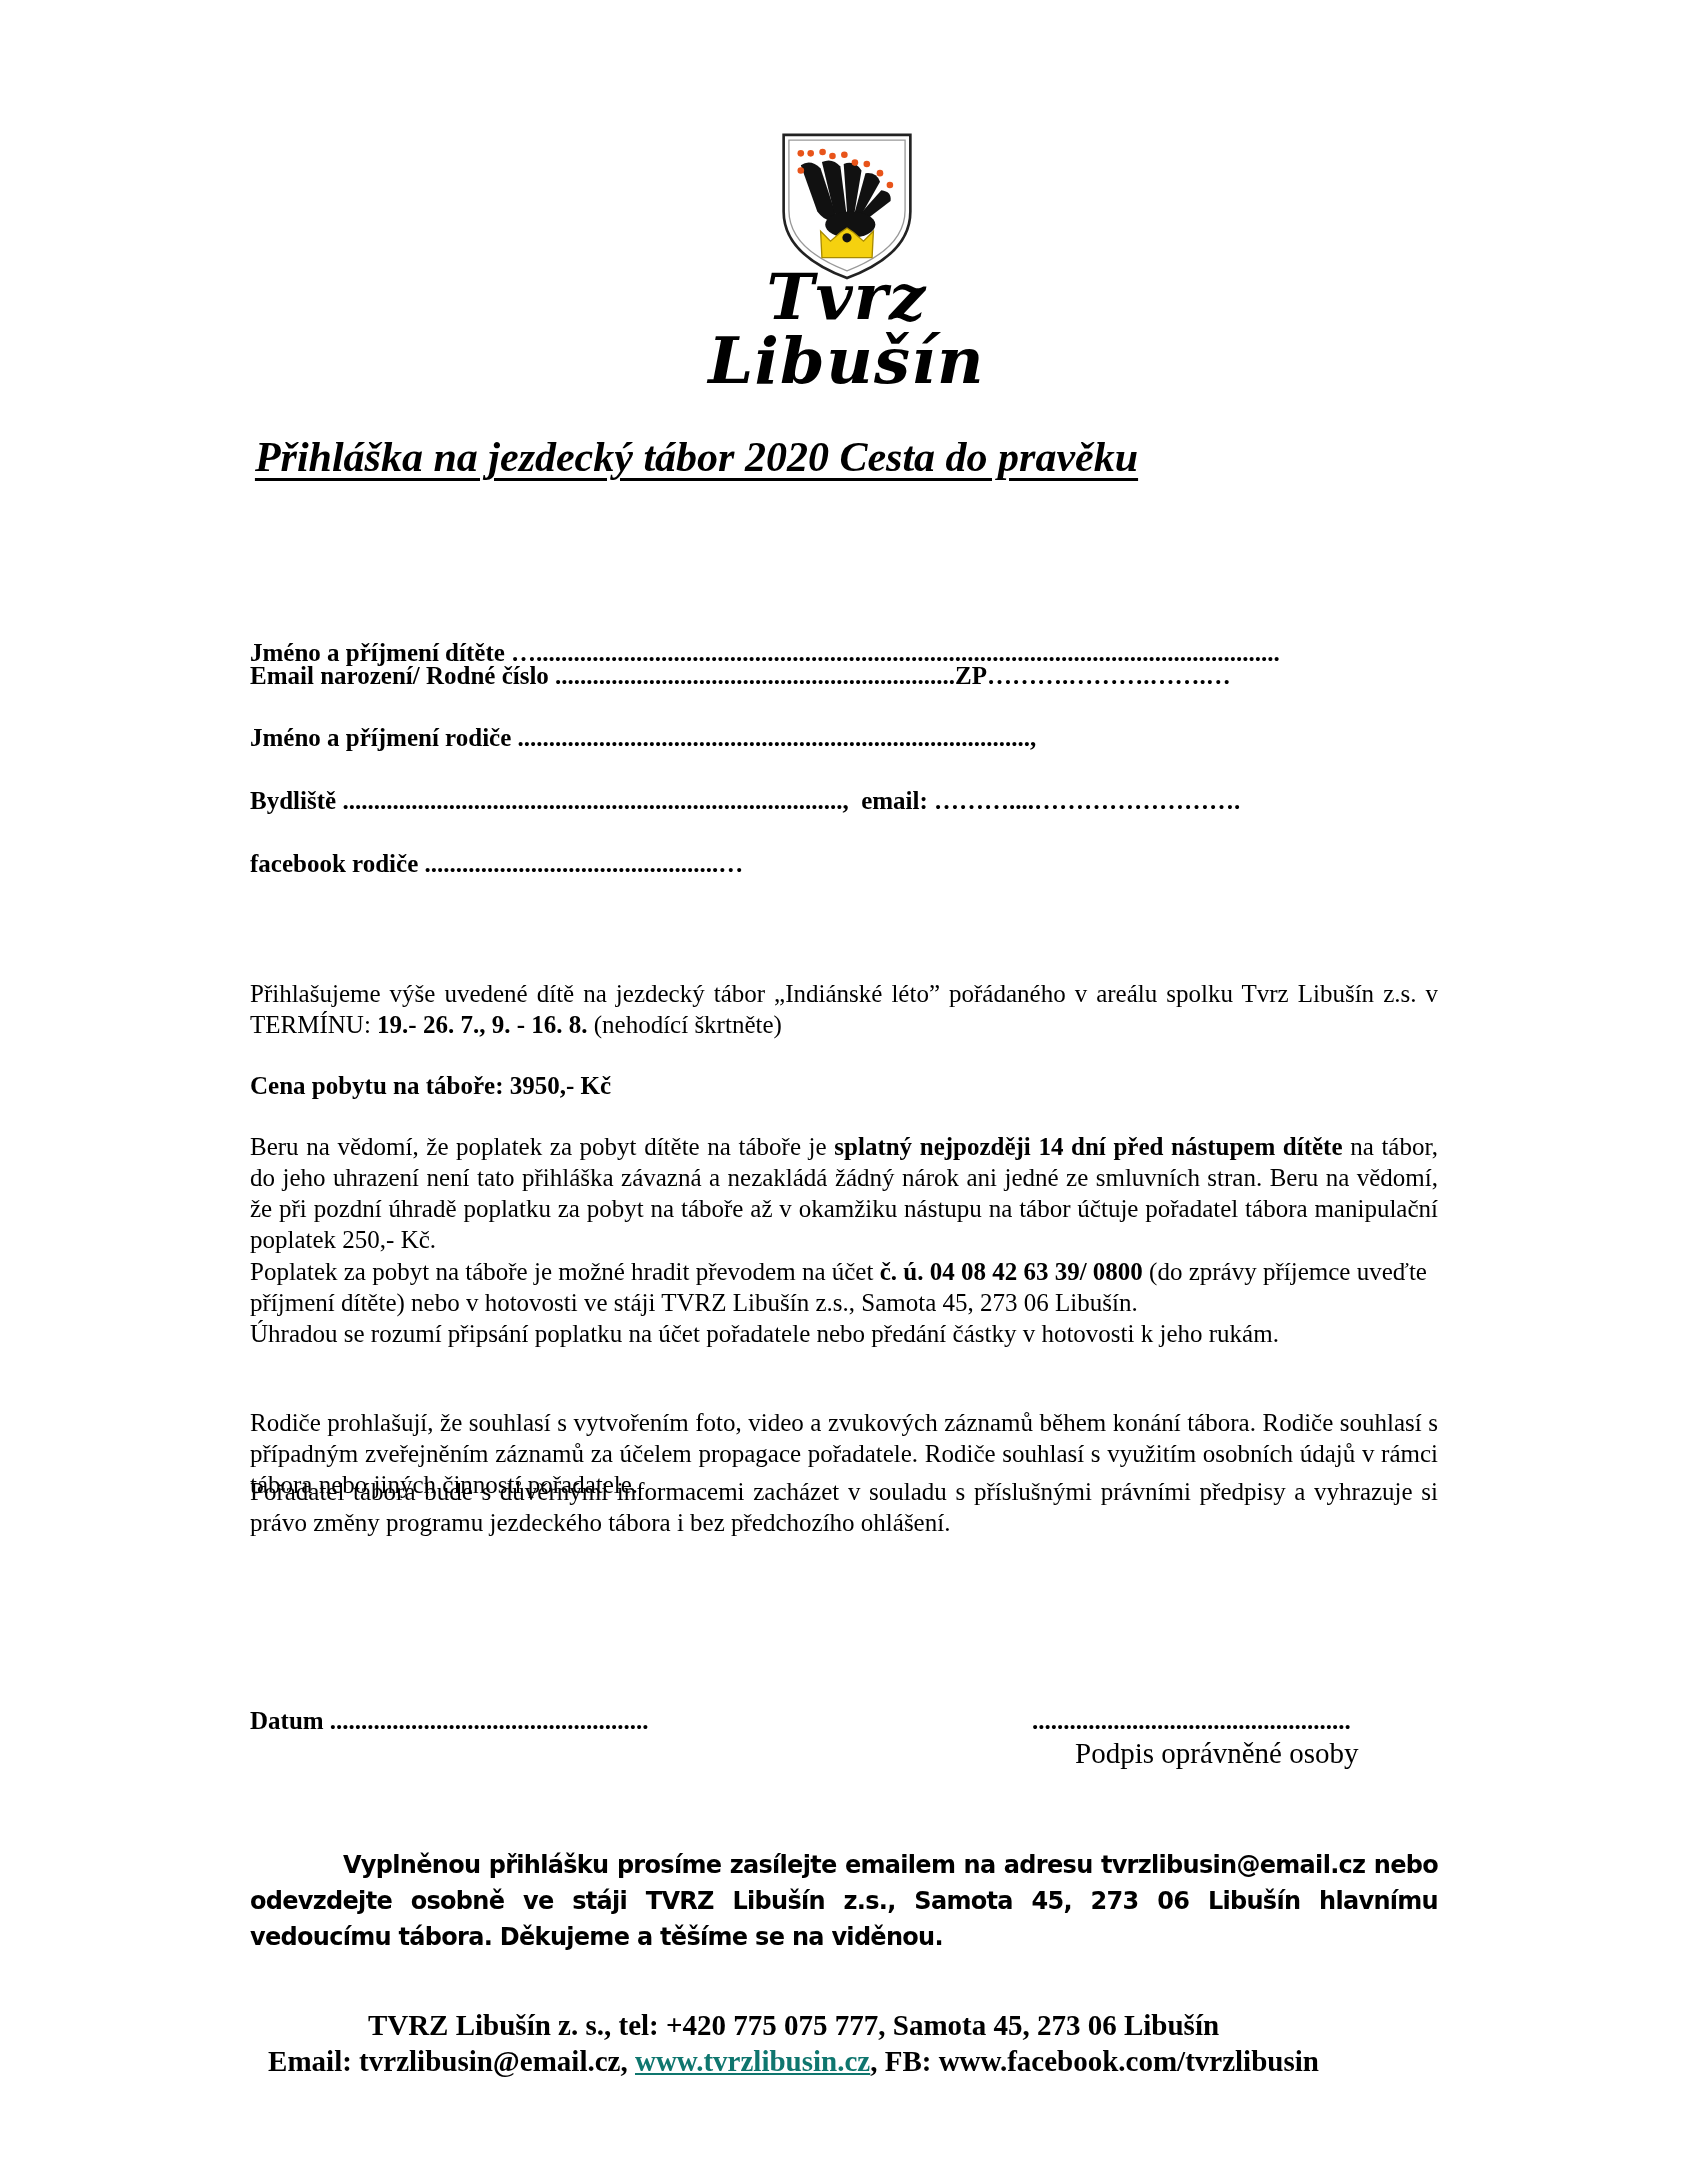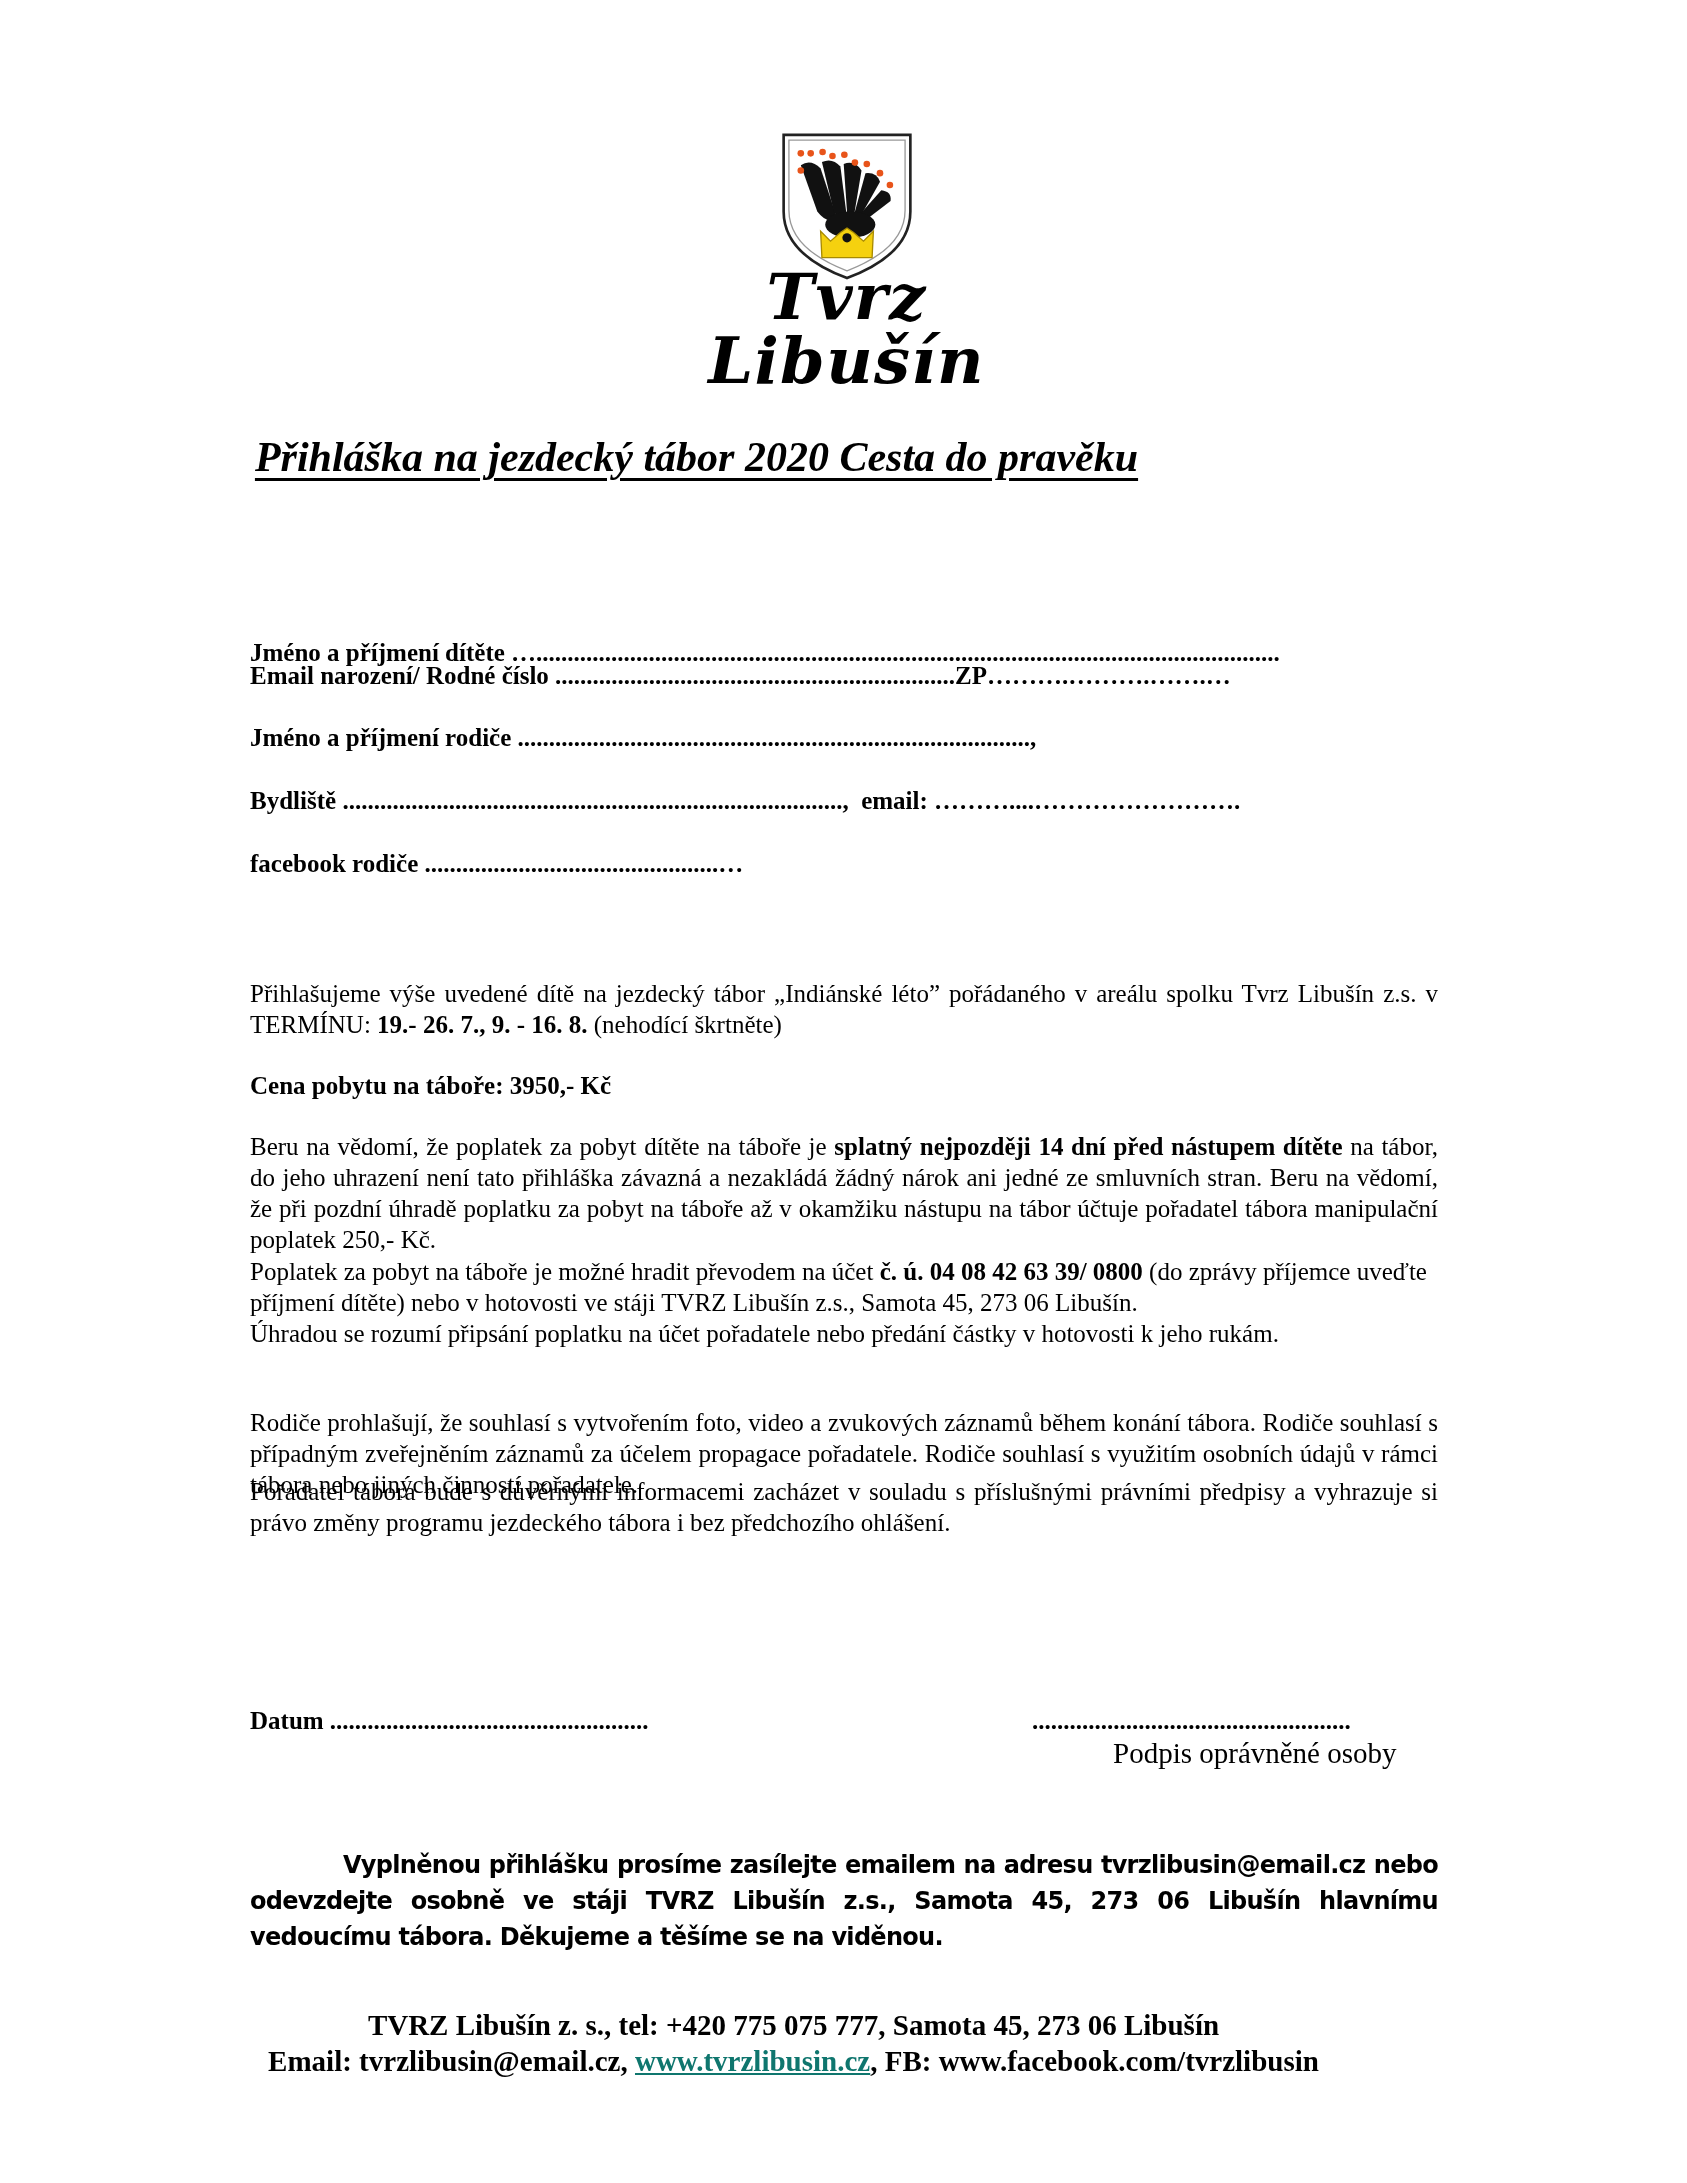--- a/index.html
+++ b/index.html
@@ -101,21 +101,21 @@
 <div class="abs para" style="top:1318px; text-align:left;">Úhradou se rozumí připsání poplatku na účet pořadatele nebo předání částky v hotovosti k jeho rukám.</div>
 
 <div class="abs para" style="top:1383px;margin-top:24px;">Rodiče prohlašují, že souhlasí s vytvořením foto, video a zvukových záznamů během konání tábora. Rodiče souhlasí s případným zveřejněním záznamů za účelem propagace pořadatele. Rodiče souhlasí s využitím osobních údajů v rámci tábora nebo jiných činností pořadatele.</div>
 <div class="abs para" style="top:1476px;">Pořadatel tábora bude s důvěrnými informacemi zacházet v souladu s příslušnými právními předpisy a vyhrazuje si právo změny programu jezdeckého tábora i bez předchozího ohlášení.</div>
 
 <div class="abs field" style="top:1707px;">
   <span>Datum</span>
   <span>...................................................</span>
 </div>
 <div class="abs field" style="top:1707px; left:1032px;">...................................................</div>
-<div class="abs sig-label" style="top:1737px; left:1075px;margin-left:38px;">Podpis oprávněné osoby</div>
+<div class="abs sig-label" style="top:1737px; left:1075px;">Podpis oprávněné osoby</div>
 
 <div class="abs footer-note" style="top:1847px; text-indent:93px;">Vyplněnou přihlášku prosíme zasílejte emailem na adresu tvrzlibusin@email.cz nebo odevzdejte osobně ve stáji TVRZ Libušín z.s., Samota 45, 273 06 Libušín hlavnímu vedoucímu tábora. Děkujeme a těšíme se na viděnou.</div>
 
 <div class="abs contact" style="top:2008px;">TVRZ Libušín z. s., tel: +420 775 075 777, Samota 45, 273 06 Libušín</div>
 <div class="abs contact" style="top:2044px;">
   <span>Email: tvrzlibusin@email.cz, </span><a>www.tvrzlibusin.cz</a><span>, FB: www.facebook.com/tvrzlibusin</span>
 </div>
 
 
 </body></html>

